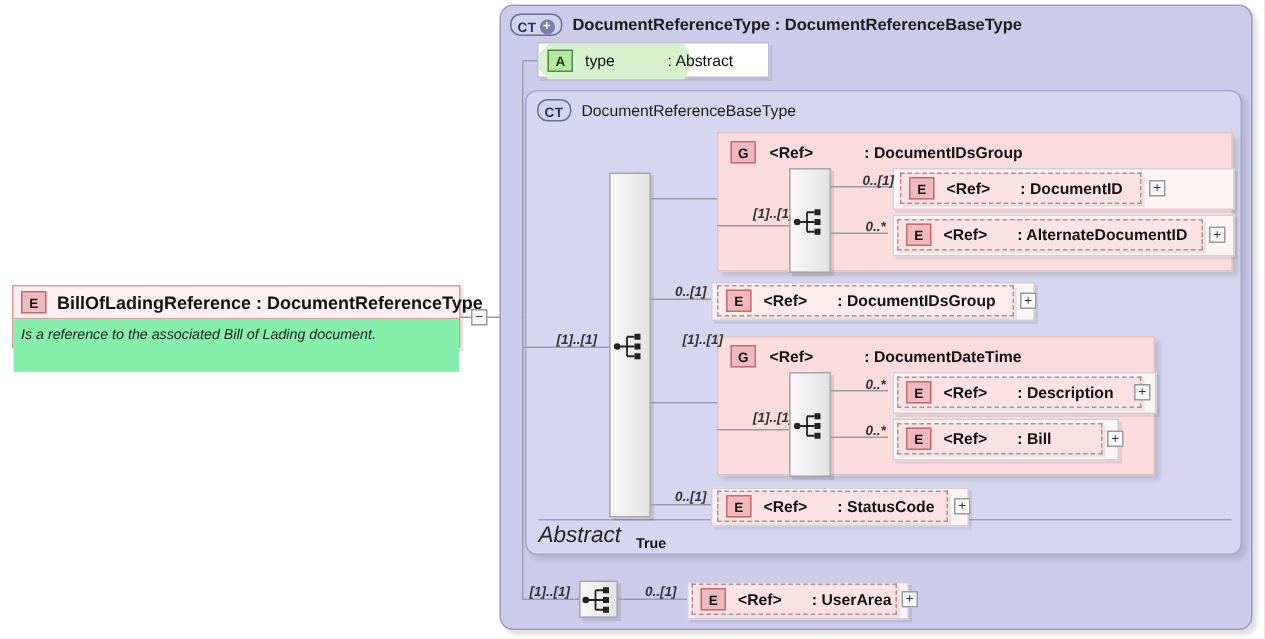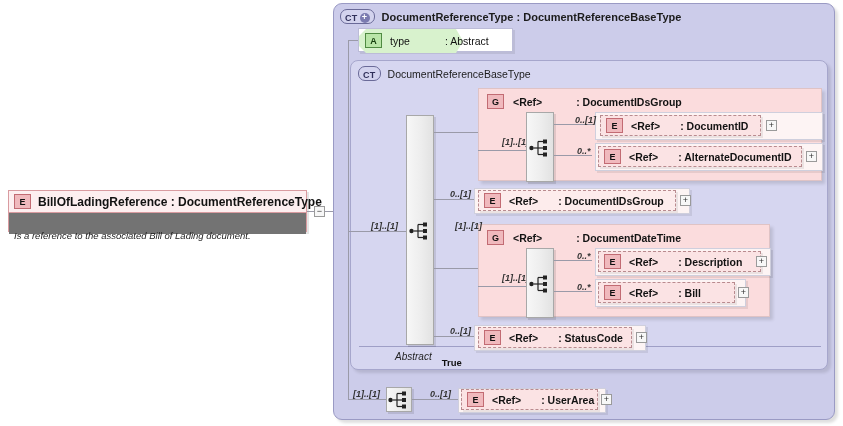--- a/index.html
+++ b/index.html
@@ -24,22 +24,22 @@
   }
   .root-el .hdr {
     height:22px; display:flex; align-items:center; padding-left:5px;
     border-bottom:1px solid #d99ba0;
   }
   .root-el .title {
     font-weight:bold; font-size:12px; color:#121212; margin-left:7px;
     white-space:nowrap;
   }
   .root-el .desc {
-    font-style:italic; font-size:9.5px; color:#222; padding:16px 0 0 5px;
-    background:#737373; height:21px; line-height:13px;
+    font-style:italic; font-size:9.5px; color:#222; padding:4px 0 0 5px;
+    background:#86efac; height:35px; line-height:13px;
   }
   .badge {
     width:17px; height:15px; border:1px solid #c26b73; background:#f0b9bd;
     display:inline-flex; align-items:center; justify-content:center;
     font-size:9px; font-weight:bold; color:#111; flex:none;
   }
 
   
   .ct-outer {
     position:absolute; left:333px; top:3px; width:502px; height:417px;
@@ -94,21 +94,21 @@
   }
   .ct-inner-hdr { position:absolute; left:7px; top:5px; display:flex; align-items:center; gap:7px; }
   .ct-inner-title { font-size:10.5px; font-weight:normal; color:#1c1c1c; }
 
   
   .abstract-row {
     position:absolute; left:8px; top:285px; width:462px; height:18px;
     border-top:1px solid #9f9fc6;
     display:flex; align-items:center; gap:10px; padding-top:2px;
   }
-  .abstract-lbl { font-style:italic; font-size:10px; color:#242424;margin-left:36px; }
+  .abstract-lbl { font-style:italic; font-size:15px; color:#242424; }
   .abstract-val { font-size:9.5px; font-weight:bold; color:#111;margin-top:12px; }
 
   
   .seq-box {
     position:absolute; background:linear-gradient(to right,#f7f7f7 0%,#ededed 55%,#e2e2e2 100%);
     border:1px solid #a8a8a8;
     box-shadow:2px 2px 0 rgba(0,0,0,0.10);
   }
   .seq-icon { position:absolute; }
 

